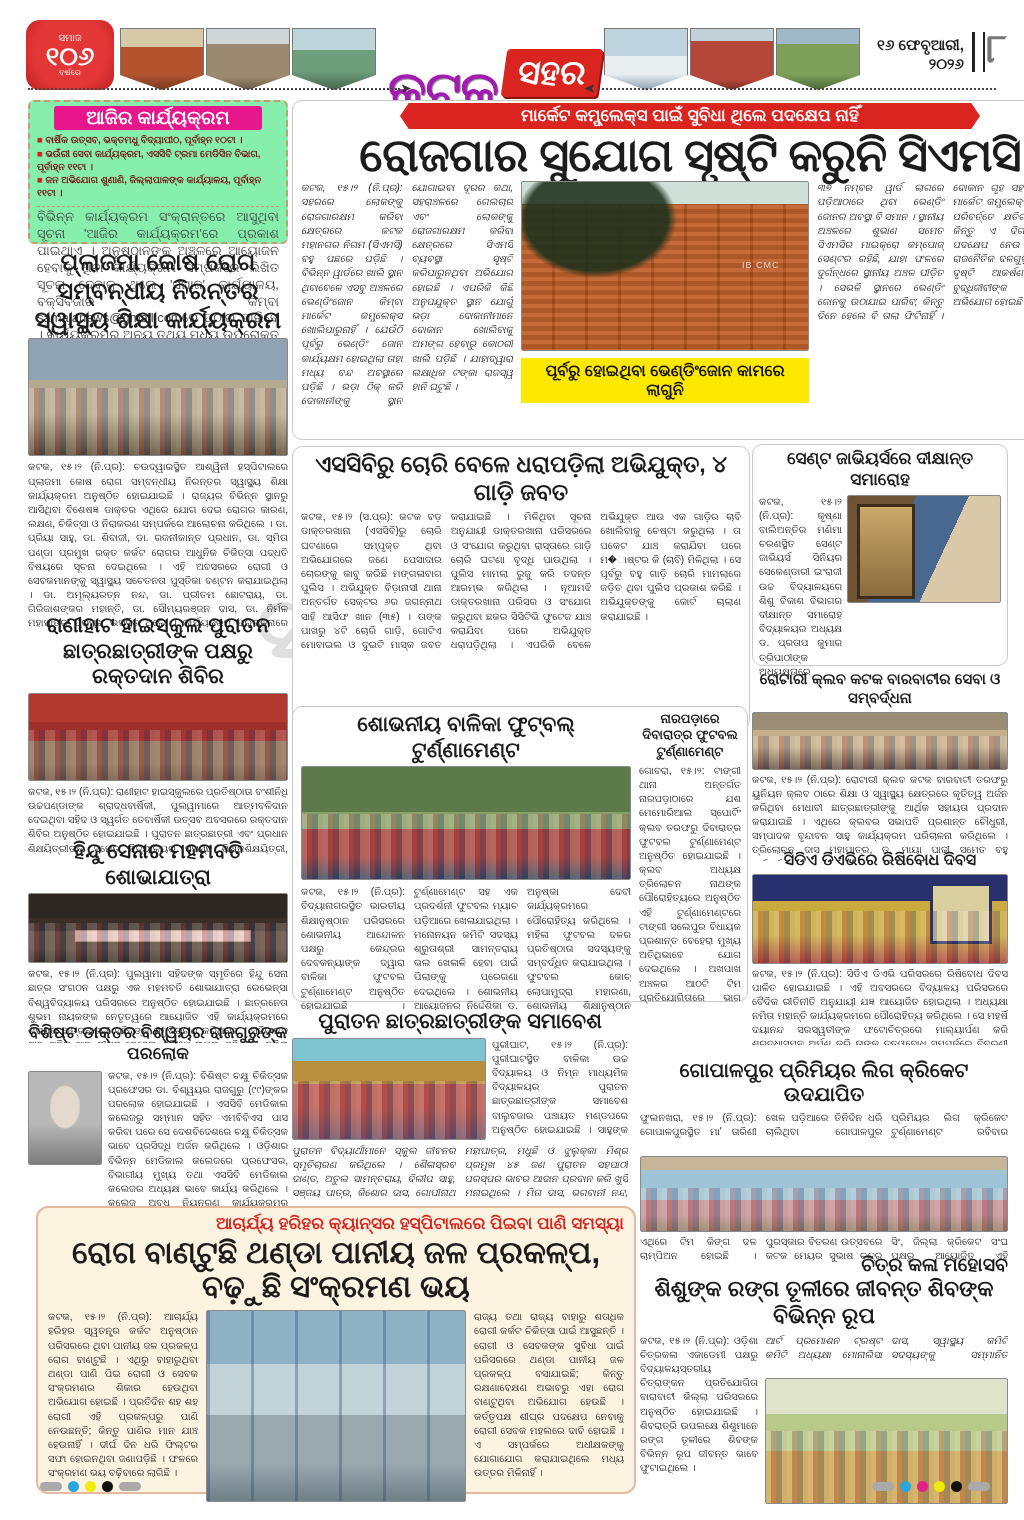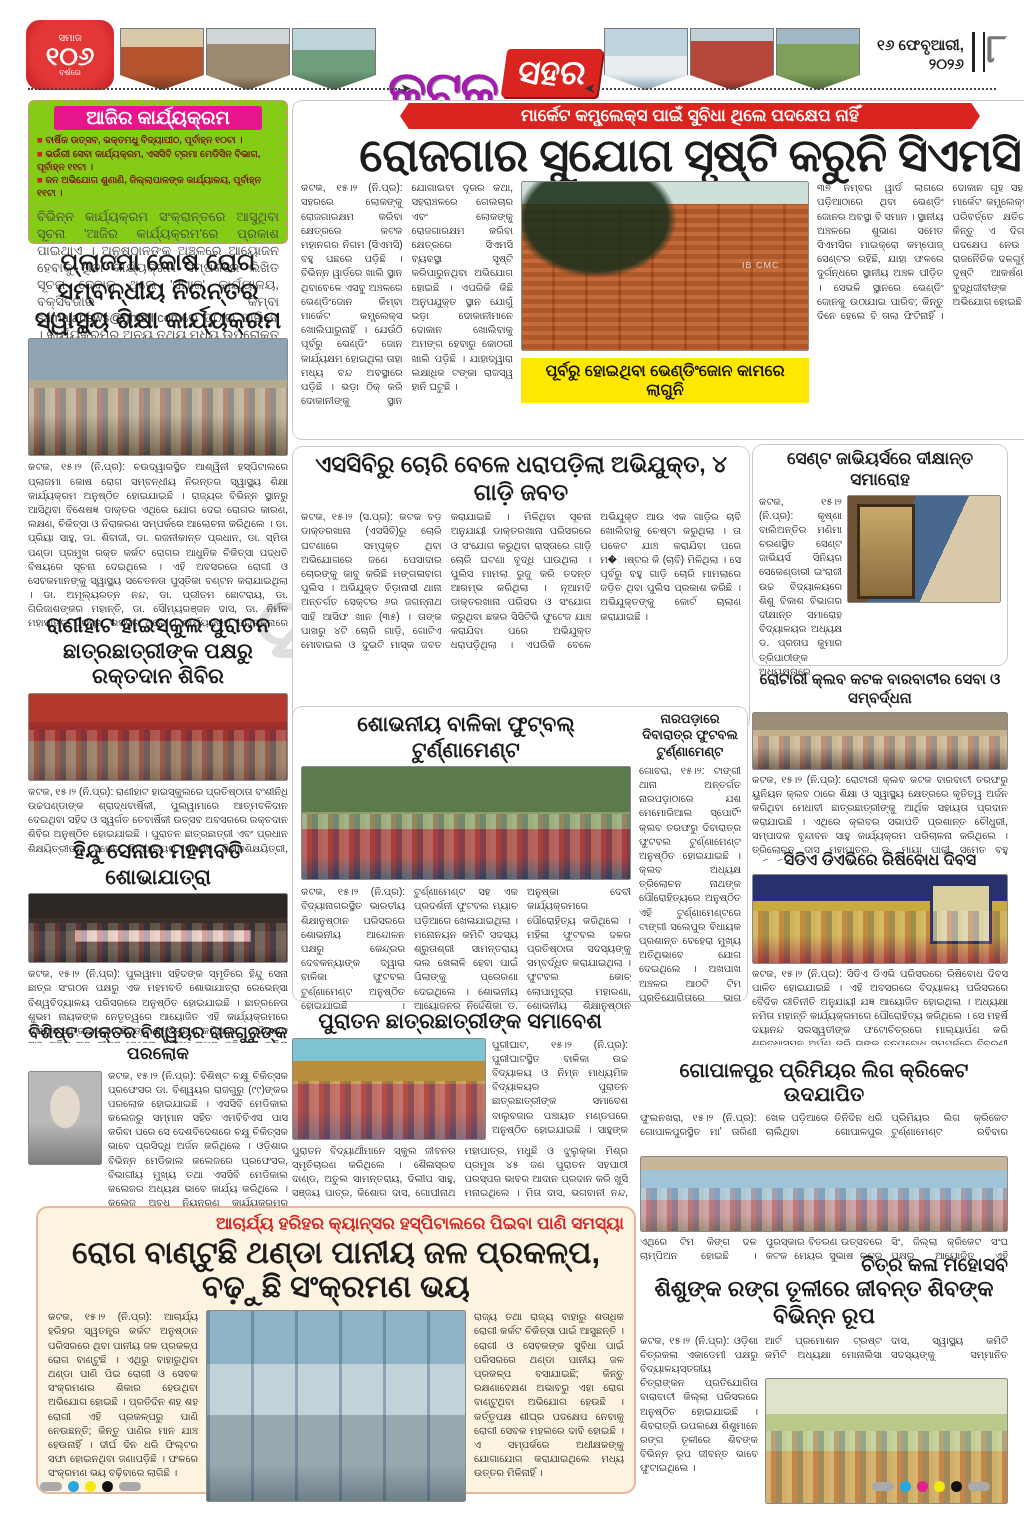--- a/index.html
+++ b/index.html
@@ -32,21 +32,21 @@
   
   .boxed{border:1px solid #c9c9c9;border-radius:10px;background:#fff;}
   .h-xl{font-size:46px;font-weight:bold;text-align:center;line-height:1.05;margin:2px 0;letter-spacing:-1px;}
   .h-lg{font-size:24px;font-weight:bold;text-align:center;line-height:1.2;margin:0 0 4px;}
   .h-md{font-size:21px;font-weight:bold;text-align:center;line-height:1.22;margin:0 0 4px;}
   .h-sm{font-size:14px;font-weight:bold;text-align:center;line-height:1.25;margin:0 0 4px;}
   .kicker{background:#d9241f;color:#fff;font-size:17px;font-weight:bold;text-align:center;
           padding:3px 10px;clip-path:polygon(0 50%,1.5% 0,98.5% 0,100% 50%,98.5% 100%,1.5% 100%);}
   .kicker-plain{color:#d9241f;font-size:17px;font-weight:bold;text-align:right;}
   .body{font-size:10px;line-height:1.42;text-align:justify;color:#222;overflow:hidden;margin:0;}
-  .c2{column-count:2;column-gap:9px;}
+  .c2{column-count:2;column-gap:9px;font-style:italic;}
   .c3{column-count:3;column-gap:9px;}
   .photo{position:relative;border:1px solid #8a8a8a;background:#999;overflow:hidden;border-radius:2px;}
   .stripes::after{content:"";position:absolute;left:0;right:0;top:42%;bottom:0;
     background:repeating-linear-gradient(90deg,rgba(255,255,255,.20) 0 5px,rgba(178,62,58,.28) 5px 10px,rgba(38,60,118,.25) 10px 16px,rgba(238,220,176,.22) 16px 21px);}
   .ph-plasma{background:linear-gradient(180deg,#8fa3b5 0 35%,#b5a98f 35% 65%,#54452f 100%);}
   .ph-red{background:linear-gradient(180deg,#b3392f 0 32%,#9e2f2a 32% 55%,#8a6a52 55% 80%,#6a4c3c 100%);}
   .ph-night{background:linear-gradient(180deg,#2c2722 0 35%,#3a2e28 35% 55%,#54423a 55% 80%,#2f2620 100%);}
   .ph-night::before{content:"";position:absolute;left:18%;right:14%;top:52%;height:16%;background:#e6c9c4;border:1px solid #b98;}
   .ph-portrait{background:radial-gradient(ellipse 36% 40% at 50% 38%,#e3d9cd 0 55%,transparent 60%),linear-gradient(180deg,#b9b9b9 0 55%,#7c7c7c 100%);}
   .ph-wall{background:
@@ -62,21 +62,21 @@
   .ph-foot{background:linear-gradient(180deg,#5d7a4a 0 40%,#8aa06b 40% 55%,#a3403c 55% 80%,#31425c 100%);}
   .ph-alumni{background:linear-gradient(180deg,#7ec3cf 0 22%,#b98f3e 22% 45%,#b4524a 45% 70%,#6b4a62 100%);}
   .ph-team{background:linear-gradient(180deg,#c8b69a 0 18%,#9fc4d8 18% 58%,#c18f95 58% 78%,#8d7762 100%);}
   .ph-water{background:
      repeating-linear-gradient(90deg,rgba(40,70,110,.35) 0 3px,transparent 3px 44px),
      linear-gradient(180deg,#8fb3c6 0 28%,#c3d3da 28% 55%,#9aa8b0 55% 80%,#6f7f88 100%);}
   .ph-kids{background:linear-gradient(180deg,#dfe3c9 0 28%,#b8c98a 28% 58%,#caa24f 58% 100%);}
   .cap-strip{background:#ffe800;color:#111;font-size:16px;font-weight:bold;text-align:center;padding:3px 4px;line-height:1.2;}
   .wall-label{position:absolute;right:10%;top:46%;color:#eee;font-size:9px;letter-spacing:1px;opacity:.85;}
   
-  .today{left:28px;top:100px;width:260px;height:144px;background:#84cc16;border:2px dashed #c59b72;border-radius:6px;padding:4px 7px;box-sizing:border-box;}
+  .today{left:28px;top:100px;width:260px;height:144px;background:#86efac;border:2px dashed #c59b72;border-radius:6px;padding:4px 7px;box-sizing:border-box;}
   .today h2{margin:0 auto 4px;width:86%;background:#e8168c;color:#fff;font-size:19px;text-align:center;border-radius:3px;padding:1px 0;}
   .tb-item{font-size:9.5px;line-height:1.35;color:#7a1010;font-weight:bold;margin:1px 0;}
   .tb-item::before{content:"■ ";color:#c22;}
   .tb-note{font-size:13px;line-height:1.3;color:#444;border-top:1px dashed #c59b72;margin-top:6px;padding-top:2px;text-align:justify;}
   
   .lead-grid{display:grid;grid-template-columns:212px 288px 1fr;gap:8px;padding:0 8px;}
   .lead-center{display:flex;flex-direction:column;gap:7px;}
   
   .obit-photo{float:left;width:72px;height:92px;margin:2px 6px 2px 0;}
   

